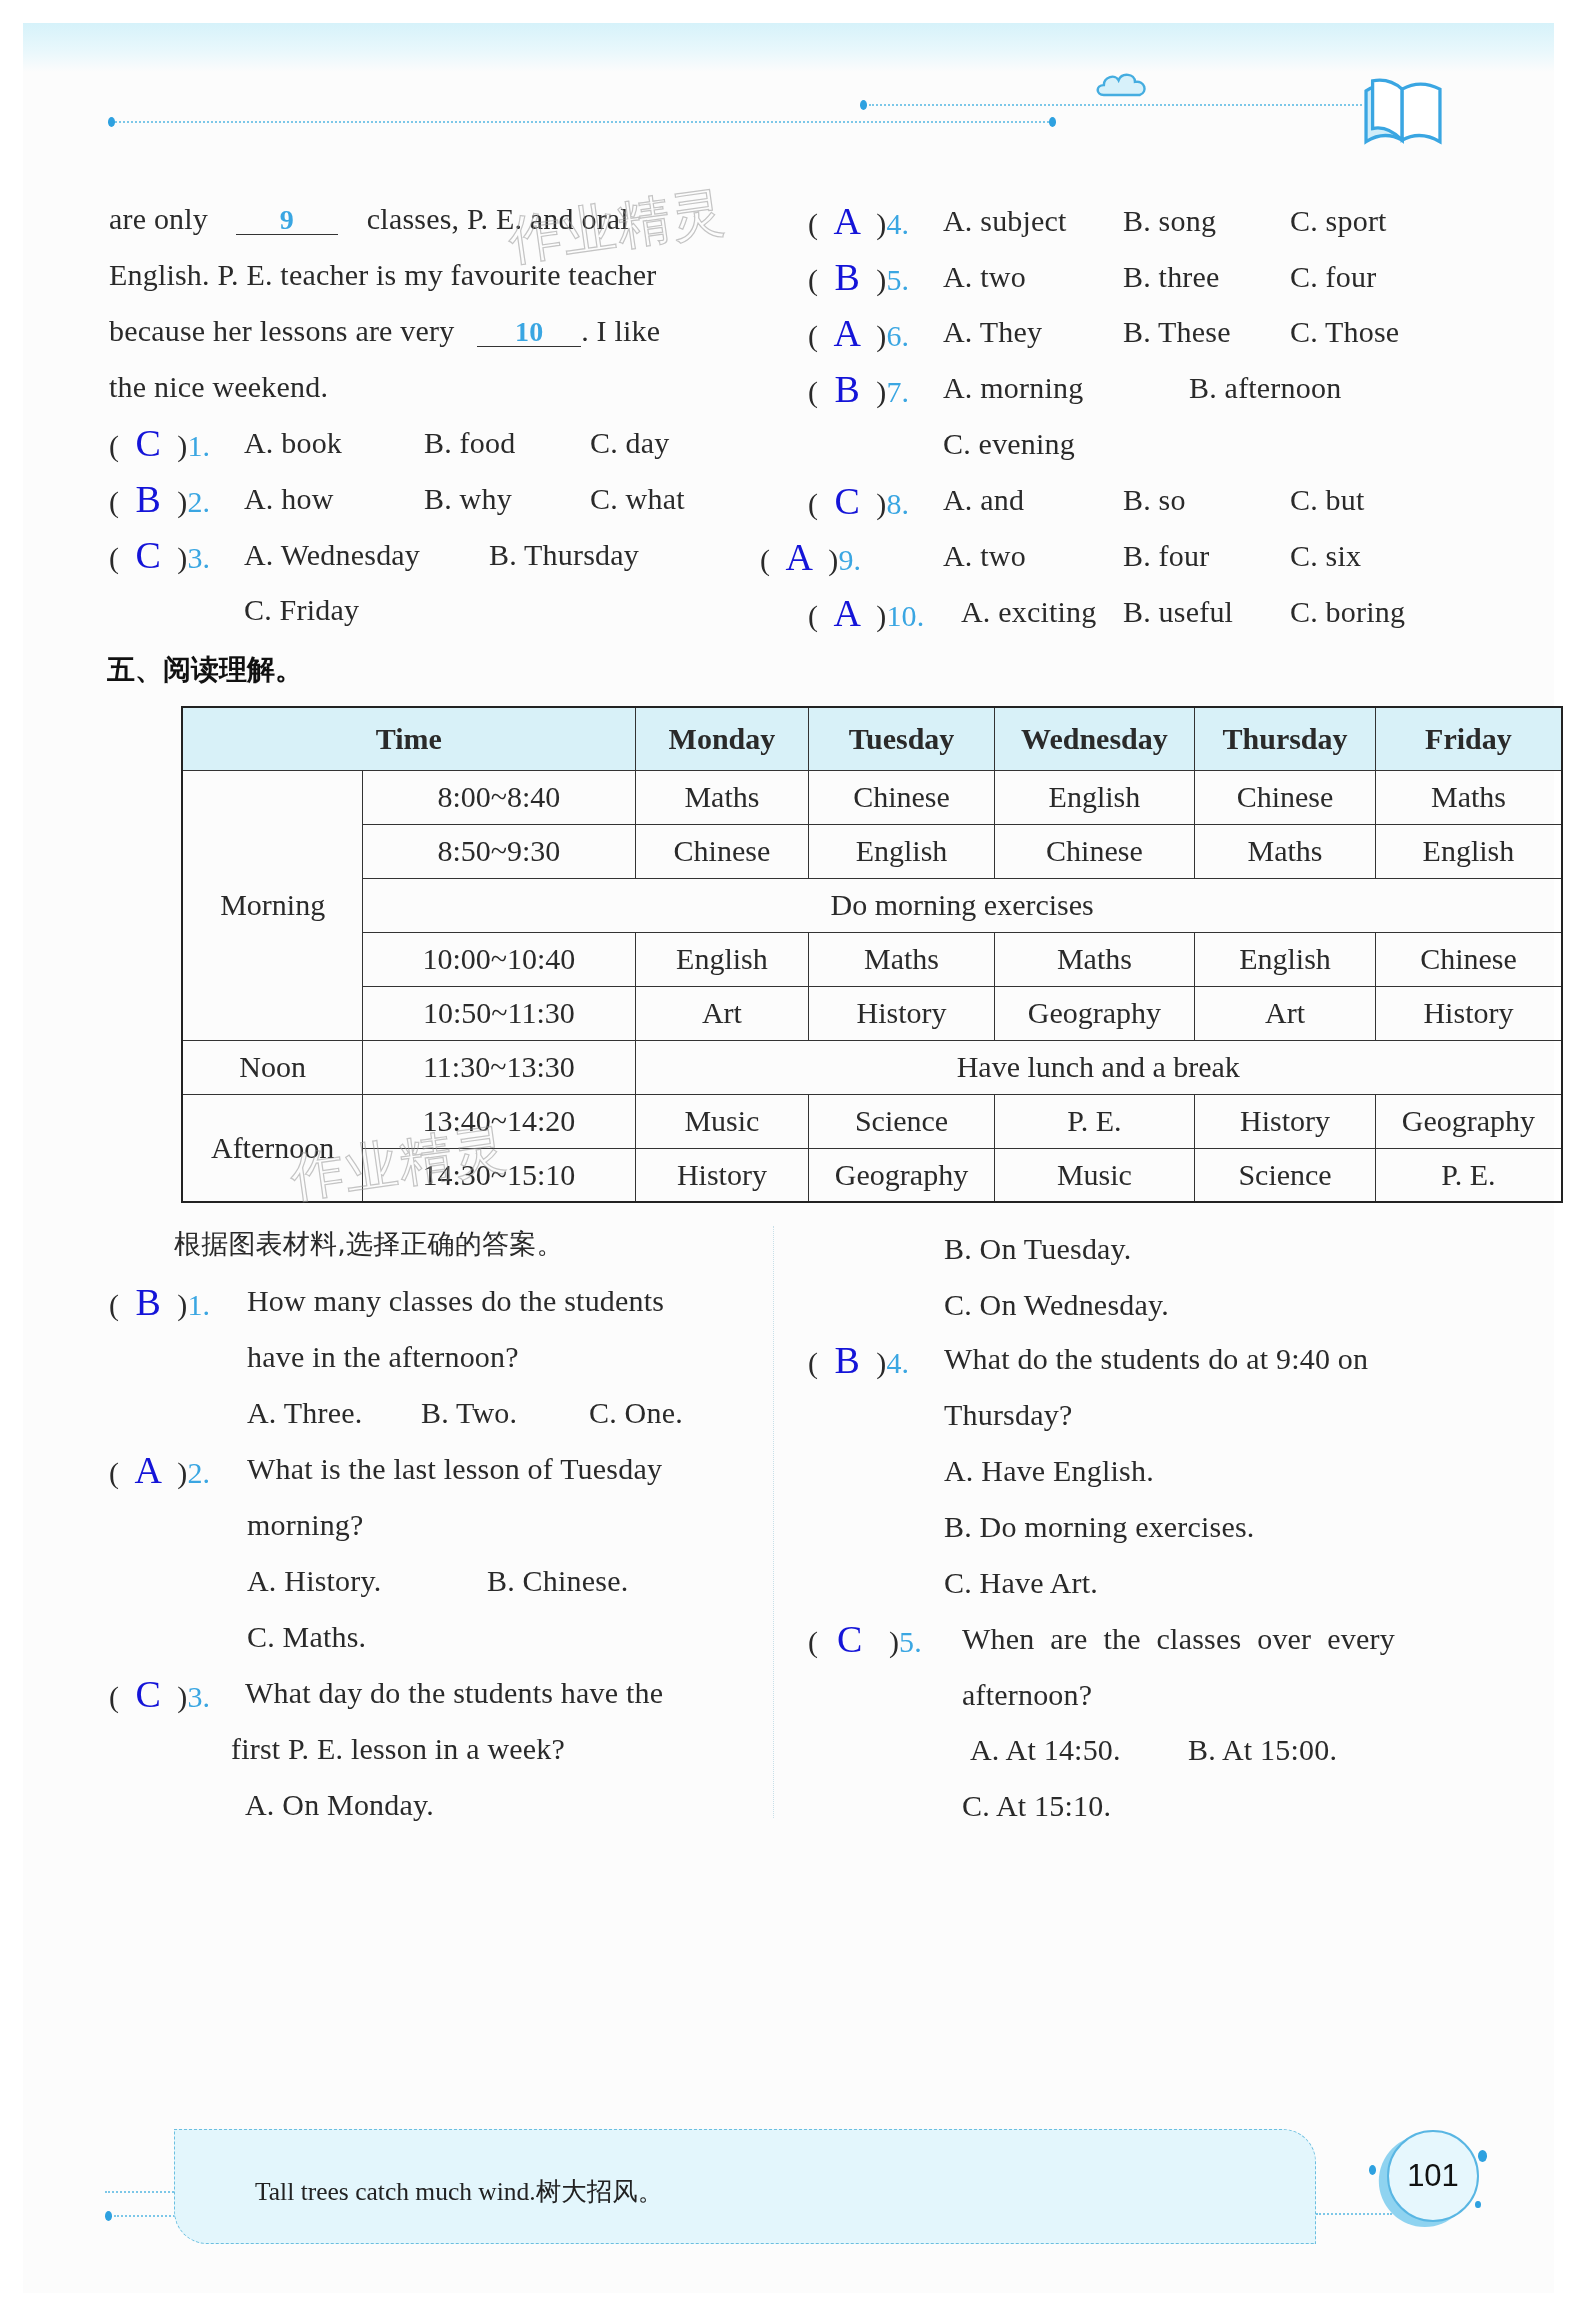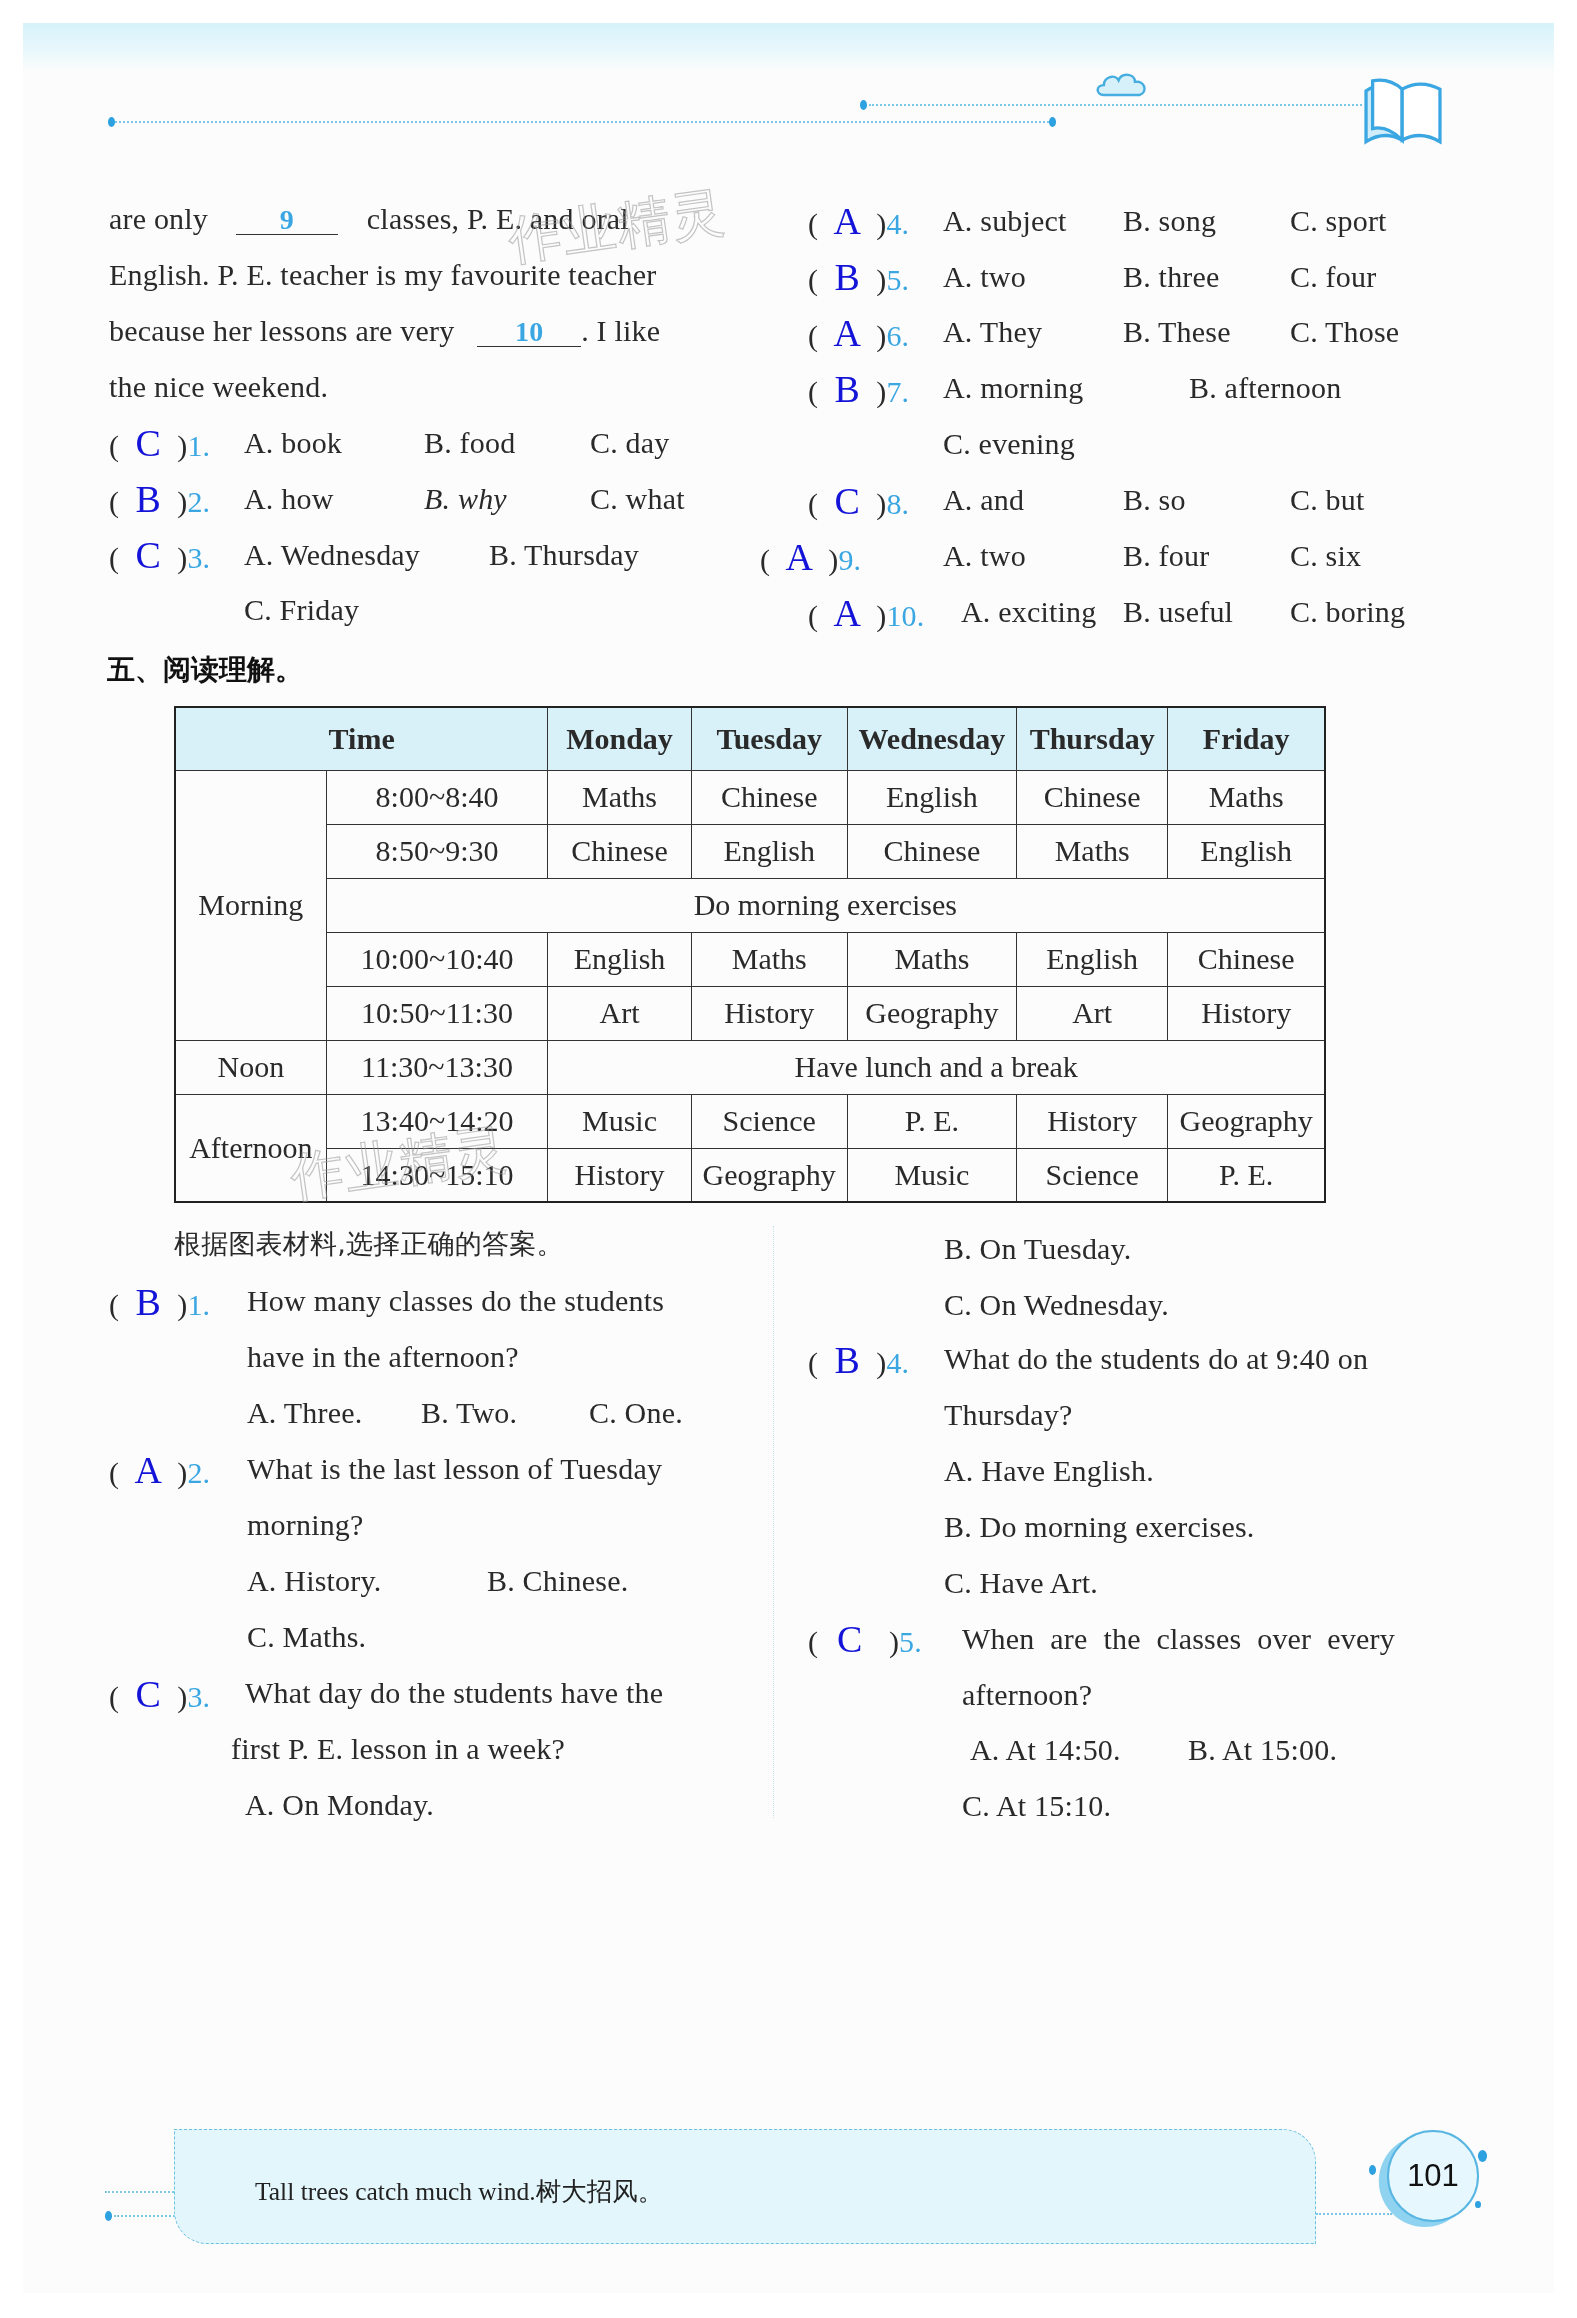--- a/index.html
+++ b/index.html
@@ -14,21 +14,21 @@
   .dot { position: absolute; width: 7.4px; height: 10px; border-radius: 50%; background: #2ea1e0; }
 
   .abs { position: absolute; }
   .txt { font-size: 30px; line-height: 1; white-space: nowrap; letter-spacing: 0.2px; }
   .ans { color: #1414d8; font-size: 38px; font-family: "Liberation Serif", serif; }
   .num { color: #3aa6e2; font-family: "Liberation Serif", serif; }
   .blank { display: inline-block; border-bottom: 1.6px solid #333; text-align: center; color: #3aa6e2; font-weight: bold; font-size: 28px; }
 
   .section-title { font-family: "DejaVu Sans", "Liberation Sans", sans-serif; font-weight: bold; font-size: 28px; color: #111; text-align: right; }
 
-  table.timetable { position: absolute; left: 174px; top: 706px; width: 1152px; border-collapse: collapse; font-size: 30px; }
+  table.timetable { position: absolute; left: 181px; top: 706px; width: 1382px; border-collapse: collapse; font-size: 30px; }
   table.timetable td, table.timetable th { border: 1.6px solid #333; text-align: center; vertical-align: middle; height: 54px; white-space: nowrap; padding: 0 1.6px; }
   table.timetable th { background: #d8f1f8; font-weight: bold; height: 63px; font-size: 30px; }
   table.timetable { border: 2.5px solid #222; }
 
   .divider { position: absolute; left: 773px; top: 1226px; height: 592px; border-left: 1.6px dotted #c8dfe8; }
 
   .footer-box { position: absolute; left: 174px; top: 2129px; width: 1142px; height: 115px;
     background: #e3f6fc; border: 1.6px dashed #6bbfe0; border-radius: 0 33px 0 33px; }
   .footer-text { position: absolute; left: 255px; top: 2174px; font-size: 25.5px; color: #222; }
 
@@ -77,21 +77,21 @@
   (<span class="ans" style="display:inline-block;width:58px;text-align:center;">C</span>)<span class="num">1.</span>
 </div>
 <div class="abs txt" style="left:244px;top:428px;">A. book</div>
 <div class="abs txt" style="left:424px;top:428px;">B. food</div>
 <div class="abs txt" style="left:590px;top:428px;">C. day</div>
 
 <div class="abs txt" style="left:109px;top:480px;">
   (<span class="ans" style="display:inline-block;width:58px;text-align:center;">B</span>)<span class="num">2.</span>
 </div>
 <div class="abs txt" style="left:244px;top:484px;">A. how</div>
-<div class="abs txt" style="left:424px;top:484px;font-style:italic;">B. why</div>
+<div class="abs txt" style="left:424px;top:484px;">B. why</div>
 <div class="abs txt" style="left:590px;top:484px;">C. what</div>
 
 <div class="abs txt" style="left:109px;top:536px;">
   (<span class="ans" style="display:inline-block;width:58px;text-align:center;">C</span>)<span class="num">3.</span>
 </div>
 <div class="abs txt" style="left:244px;top:540px;">A. Wednesday</div>
 <div class="abs txt" style="left:489px;top:540px;">B. Thursday</div>
 <div class="abs txt" style="left:244px;top:595px;">C. Friday</div>
 
 <div class="abs txt" style="left:808px;top:202px;">

